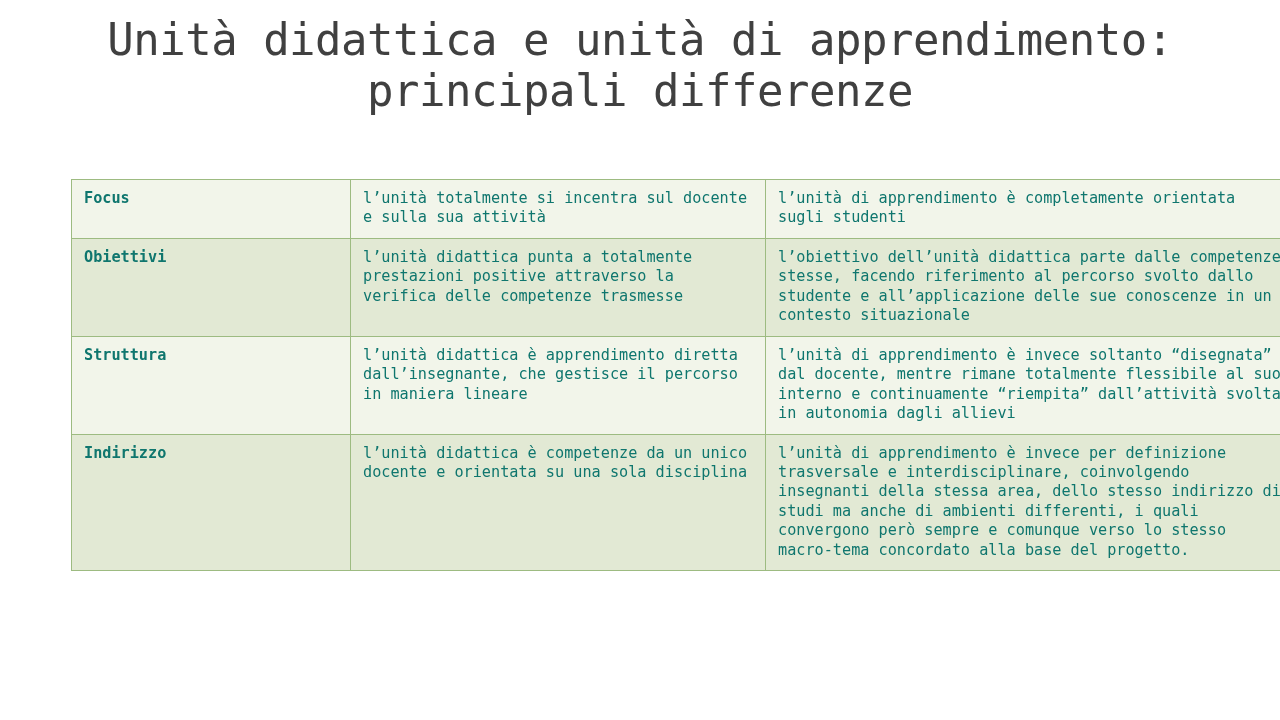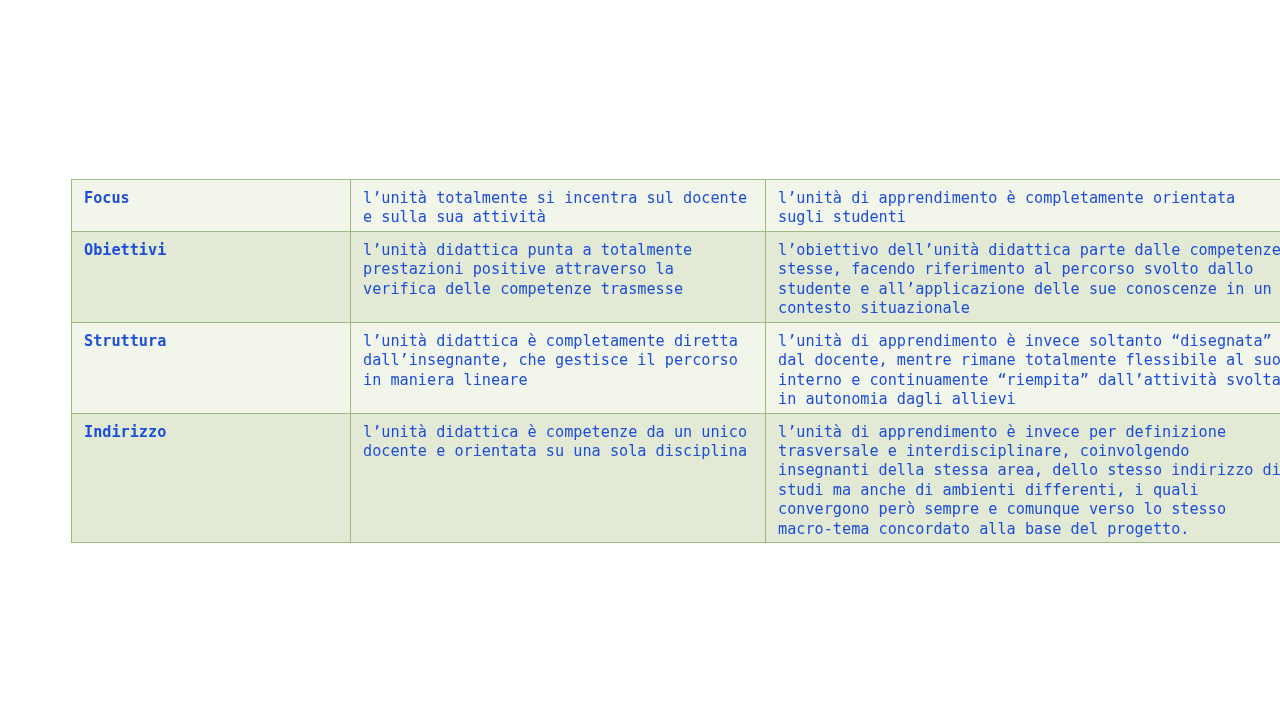--- a/index.html
+++ b/index.html
@@ -39,25 +39,25 @@
     width: 1153px;
   }
   table.cmp {
     border-collapse: collapse;
     table-layout: fixed;
     width: 1153px;
   }
   table.cmp td {
     border: 1px solid #9dbb81;
     vertical-align: top;
-    padding: 9px 10px 3px 12px;
+    padding: 9px 10px 10px 12px;
     font-family: "DejaVu Sans Mono", monospace;
     font-size: 15.2px;
     line-height: 1.28;
-    color: #1d4ed8;
+    color: #0f766e;
   }
   td.col-label {
     width: 256px;
     font-weight: bold;
   }
   td.col-mid {
     width: 392px;
   }
   td.col-right {
     width: 505px;
@@ -67,37 +67,38 @@
   }
   tr.band-dark td {
     background: #e2e9d4;
   }
 </style>
 </head>
 <body>
 
 <div class="slide">
 
+  <div class="slide-title">Unità didattica e unità di apprendimento: principali differenze</div>
 
   <div class="table-wrap">
     <table class="cmp">
       <tbody>
         <tr class="band-light">
           <td class="col-label">Focus</td>
           <td class="col-mid">l’unità totalmente si incentra sul docente e sulla sua attività</td>
           <td class="col-right"> l’unità di apprendimento è completamente orientata sugli studenti</td>
         </tr>
         <tr class="band-dark">
           <td class="col-label">Obiettivi</td>
           <td class="col-mid">l’unità didattica punta a totalmente prestazioni positive attraverso la verifica delle competenze trasmesse</td>
           <td class="col-right">l’obiettivo dell’unità didattica parte dalle competenze stesse, facendo riferimento al percorso svolto dallo studente e all’applicazione delle sue conoscenze in un contesto situazionale</td>
         </tr>
         <tr class="band-light">
           <td class="col-label">Struttura</td>
-          <td class="col-mid">l’unità didattica è completamente diretta dall’insegnante, che gestisce il percorso in maniera lineare</td>
+          <td class="col-mid">l’unità didattica è apprendimento diretta dall’insegnante, che gestisce il percorso in maniera lineare</td>
           <td class="col-right">l’unità di apprendimento è invece soltanto “disegnata” dal docente, mentre rimane totalmente flessibile al suo interno e continuamente “riempita” dall’attività svolta in autonomia dagli allievi</td>
         </tr>
         <tr class="band-dark">
           <td class="col-label">Indirizzo</td>
           <td class="col-mid">l’unità didattica è competenze da un unico docente e orientata su una sola disciplina</td>
           <td class="col-right">l’unità di apprendimento è invece per definizione trasversale e interdisciplinare, coinvolgendo insegnanti della stessa area, dello stesso indirizzo di studi ma anche di ambienti differenti, i quali convergono però sempre e comunque verso lo stesso macro-tema concordato alla base del progetto.</td>
         </tr>
       </tbody>
     </table>
   </div>

